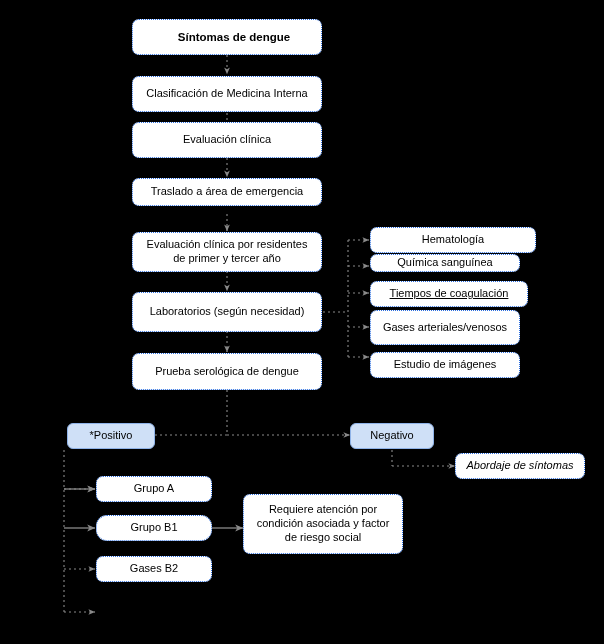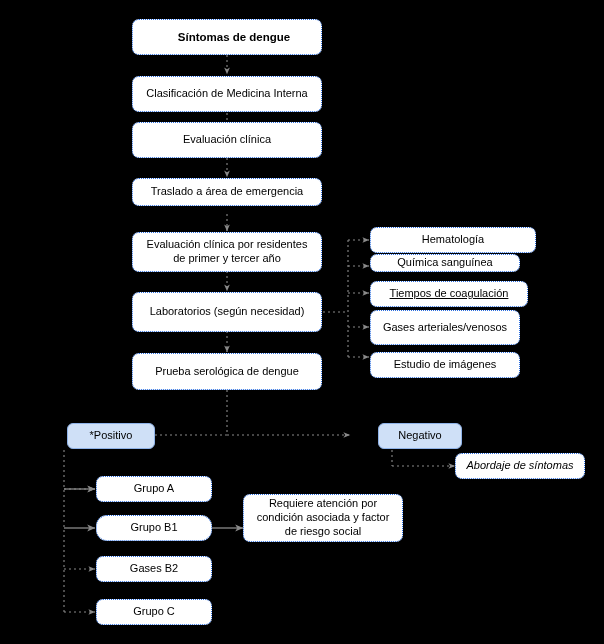--- a/index.html
+++ b/index.html
@@ -114,24 +114,23 @@
   <div class="node" style="left:132px;top:353px;width:190px;height:37px;">Prueba serológica de dengue</div>
 
   <div class="node" style="left:370px;top:227px;width:166px;height:26px;">Hematología</div>
   <div class="node" style="left:370px;top:254px;width:150px;height:18px;">Química sanguínea</div>
   <div class="node" style="left:370px;top:281px;width:158px;height:26px;text-decoration:underline;">Tiempos de coagulación</div>
   <div class="node" style="left:370px;top:310px;width:150px;height:35px;">Gases arteriales/venosos</div>
   <div class="node" style="left:370px;top:352px;width:150px;height:26px;">Estudio de imágenes</div>
 
   <div class="node accent" style="left:20px;top:423px;width:88px;height:26px;margin-left:47px;">*Positivo</div>
 
-  <div class="node accent" style="left:350px;top:423px;width:84px;height:26px;margin-left:28px;">Negativo</div>
+  <div class="node accent" style="left:350px;top:423px;width:84px;height:26px;">Negativo</div>
 
   <div class="node" style="left:455px;top:453px;width:130px;height:26px;font-style:italic;">Abordaje de síntomas</div>
 
-  <div class="node" style="left:243px;top:494px;width:160px;height:48px;">Requiere atención por condición asociada y factor de riesgo social</div>
+  <div class="node" style="left:243px;top:494px;width:160px;height:60px;">Requiere atención por condición asociada y factor de riesgo social</div>
 
   <div class="node" style="left:96px;top:476px;width:116px;height:26px;">Grupo A</div>
   <div class="node" style="left:96px;top:515px;width:116px;height:26px;border-radius:11px;">Grupo B1</div>
   <div class="node" style="left:96px;top:556px;width:116px;height:26px;">Gases B2</div>
-  <div class="node" style="left:96px;top:599px;width:116px;height:26px;">Grupo C</div>
 
 </div>
 
 </body></html>

